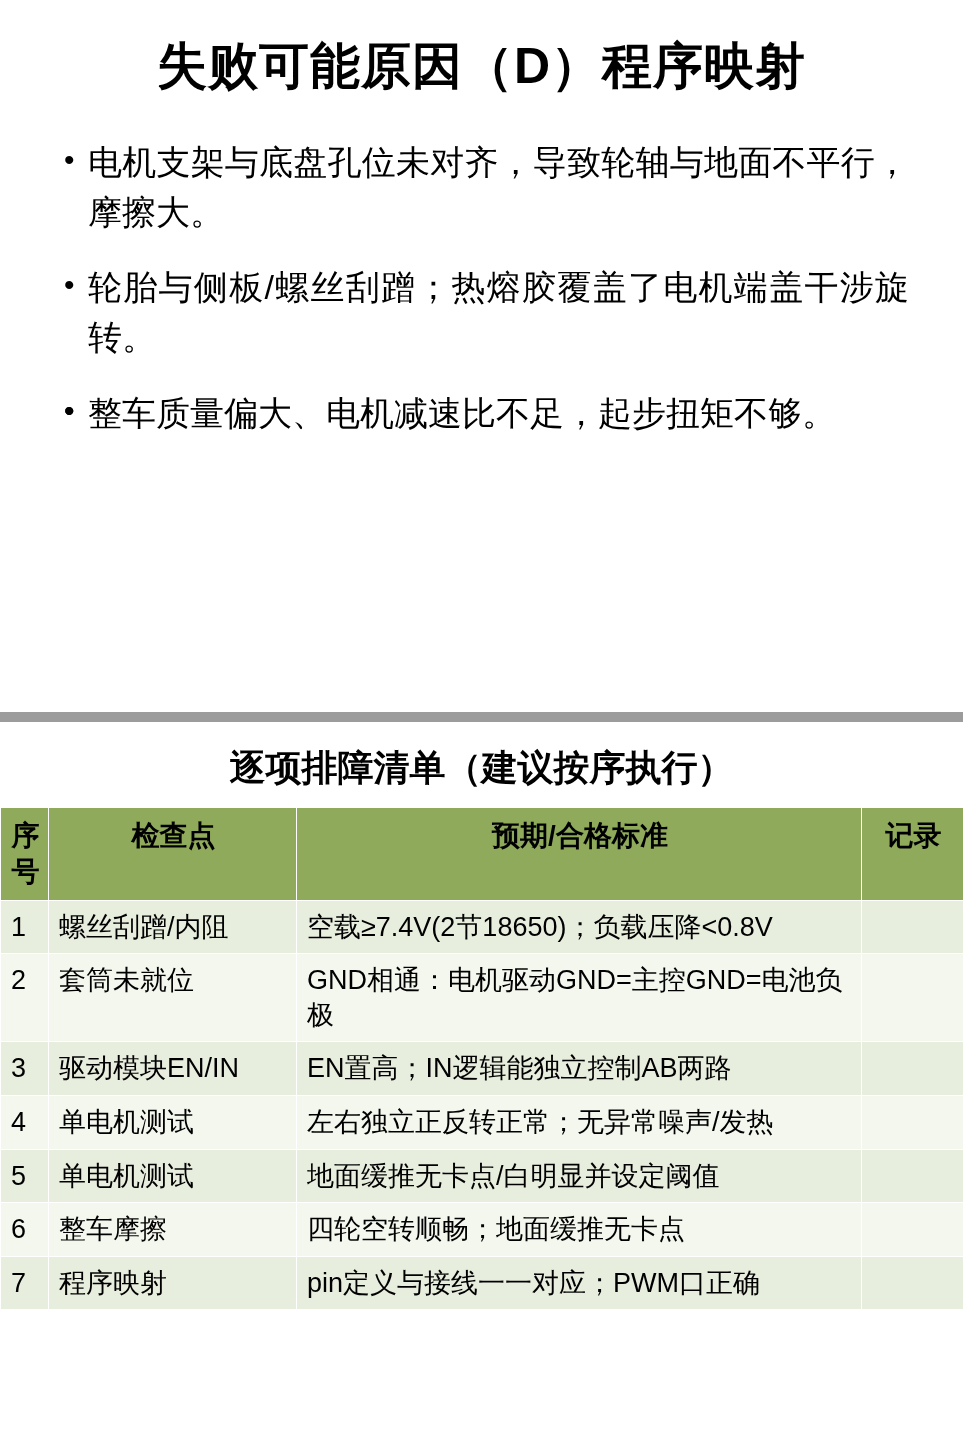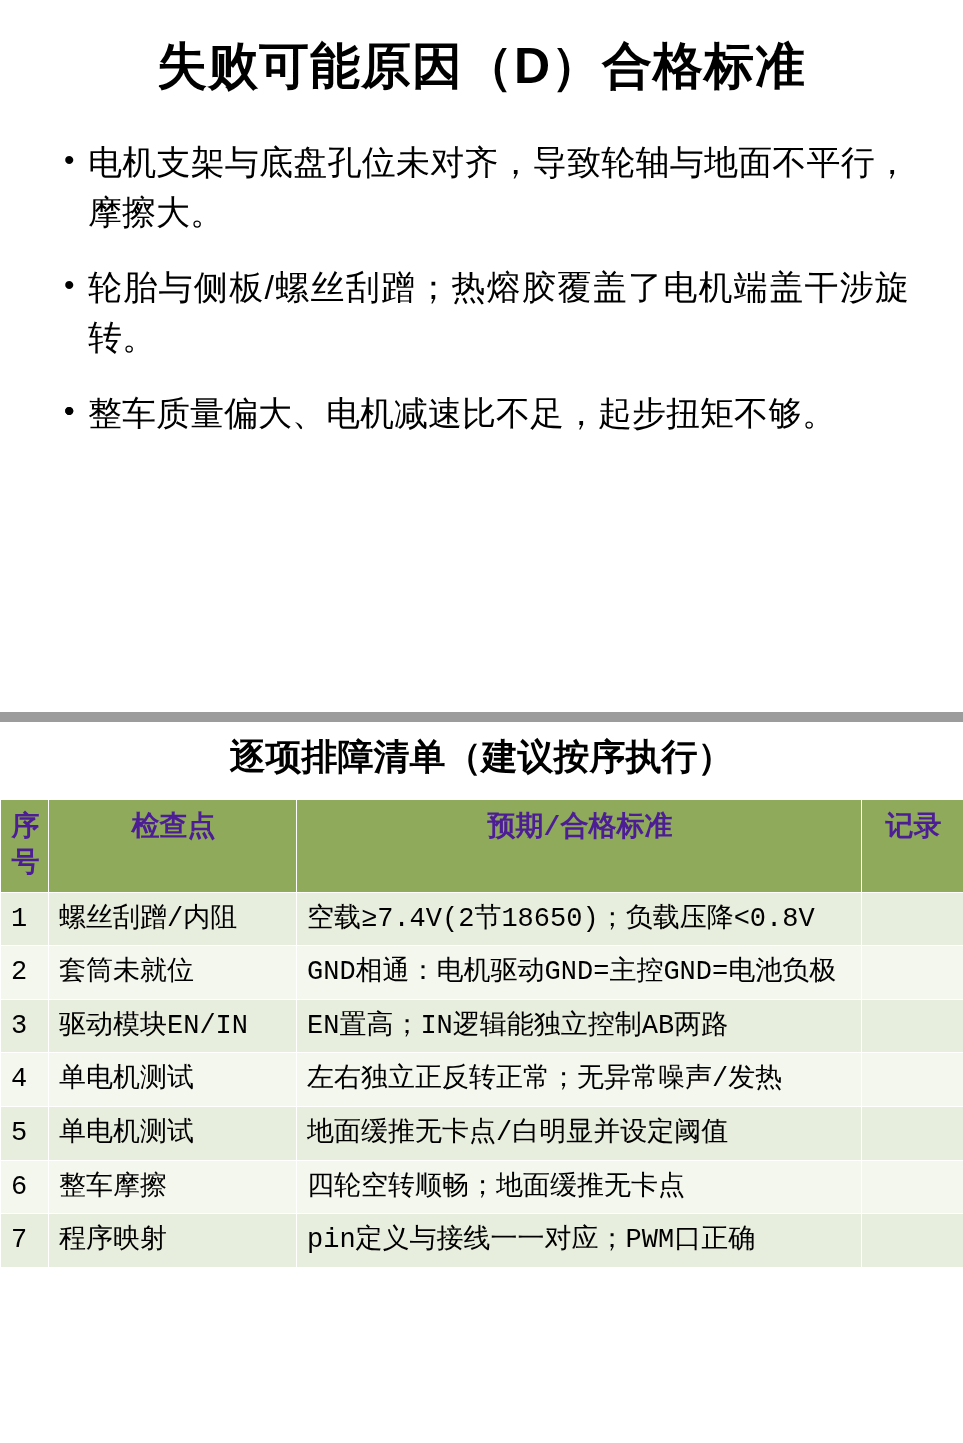--- a/index.html
+++ b/index.html
@@ -61,23 +61,22 @@
   .divider {
     height: 10px;
     background: #9c9c9c;
     width: 100%;
   }
 
   
   .slide-bottom {
     position: relative;
     box-sizing: border-box;
-    padding: 16px 0 0 0;
+    padding: 24px 0 0 0;
     height: 721px;
-    font-family: Liberation Mono, monospace;
   }
   .table-title {
     text-align: center;
     font-size: 36px;
     font-weight: bold;
     margin: 0 0 18px 0;
     line-height: 1.2;
   }
   table.checklist {
     border-collapse: collapse;
@@ -87,42 +86,42 @@
   table.checklist th,
   table.checklist td {
     border: 1px solid #ffffff;
     vertical-align: top;
     padding: 9px 8px 9px 10px;
     font-size: 27px;
     line-height: 1.28;
   }
   table.checklist thead th {
     background: #8faa5b;
-    color: #4c1d95;
+    color: #000000;
     font-weight: bold;
     font-size: 28px;
     padding-top: 10px;
     padding-bottom: 10px;
   }
   col.c-idx { width: 48px; }
   col.c-point { width: 248px; }
   col.c-std { width: 565px; }
   col.c-rec { width: 102px; }
 
   tbody tr.odd td { background: #e8eede; }
   tbody tr.even td { background: #f4f7ee; }
   tbody td.idx { text-align: left; }
 </style>
 </head>
 <body>
 
 <div class="page">
 
   <section class="slide-top">
-    <h1 class="slide-title">失败可能原因（D）合格标准</h1>
+    <h1 class="slide-title">失败可能原因（D）程序映射</h1>
 
     <ul class="bullets">
       <li>
         <span class="dot">•</span>
         <span>电机支架与底盘孔位未对齐，导致轮轴与地面不平行，摩擦大。</span>
       </li>
       <li>
         <span class="dot">•</span>
         <span>轮胎与侧板/螺丝刮蹭；热熔胶覆盖了电机端盖干涉旋转。</span>
       </li>

